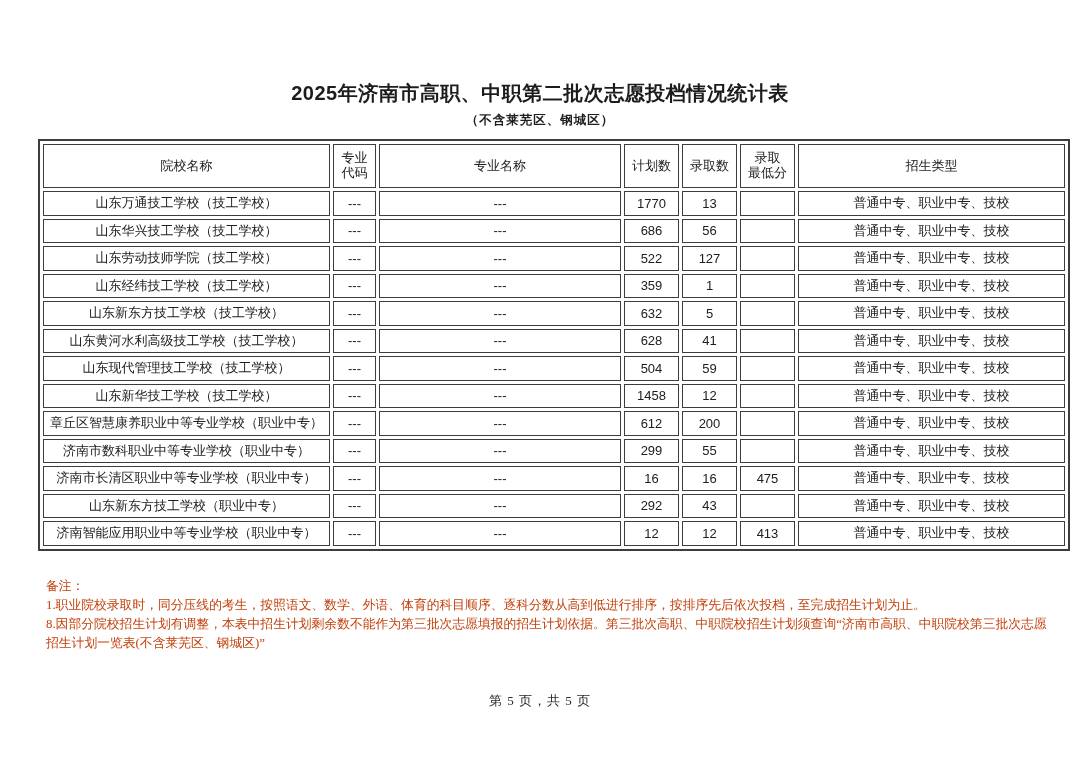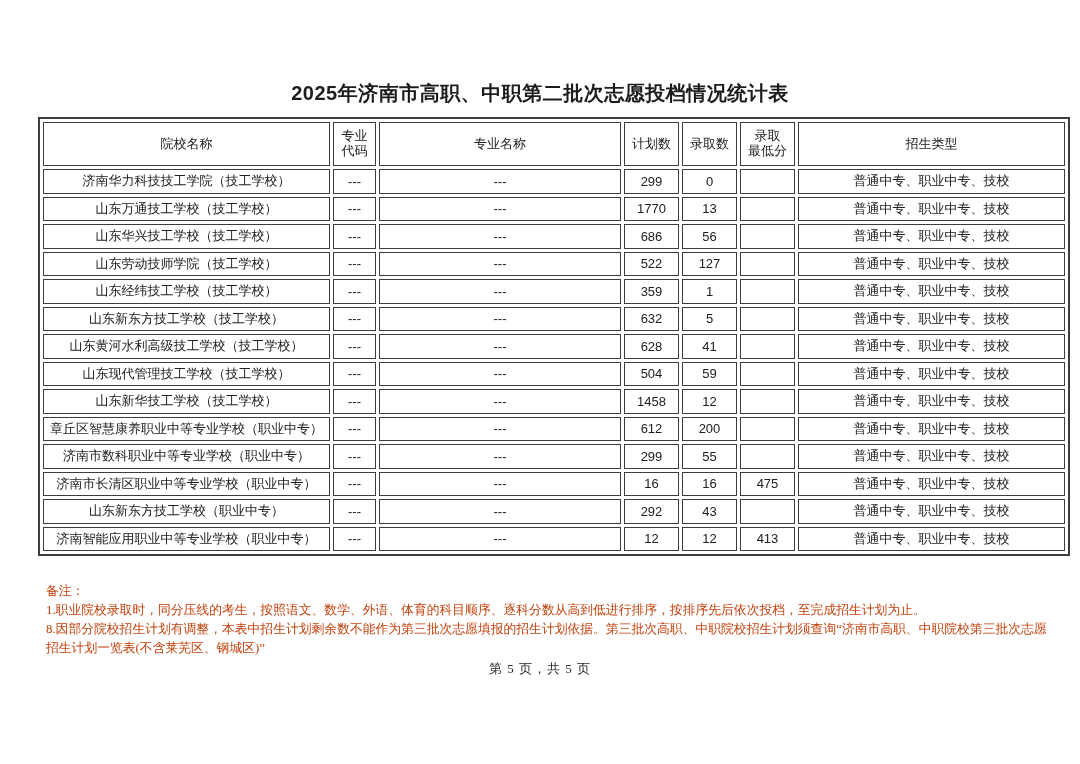--- a/index.html
+++ b/index.html
@@ -64,35 +64,36 @@
     width: 1012px;
     font-size: 12.8px;
     line-height: 19px;
     color: #c2410c;
     font-weight: 500;
   }
   .notes .note-label { display: block; }
 
   .page-footer {
     position: absolute;
-    left: 0; top: 660px;
+    left: 0; top: 692px;
     width: 1080px;
     text-align: center;
     font-size: 13px;
     color: #2a2a2a;
     letter-spacing: 1px;
   }
 </style>
 </head>
 <body>
 
 <div class="page">
 
   <div class="title-block">
     <div class="doc-title"><span class="year">2025</span><span>年济南市高职、中职第二批次志愿投档情况统计表</span></div>
+    <div class="doc-subtitle">（不含莱芜区、钢城区）</div>
   </div>
 
   <table class="stats">
     <colgroup>
       <col style="width:287px">
       <col style="width:43px">
       <col style="width:242px">
       <col style="width:55px">
       <col style="width:55px">
       <col style="width:55px">
@@ -110,29 +111,20 @@
         <th>录取数</th>
         <th class="two-line">
             <span>录取</span>
             <span>最低分</span>
           </th>
         <th>招生类型</th>
       </tr>
     </thead>
     <tbody>
         <tr>
-      <td class="c-school">济南华力科技技工学院（技工学校）</td>
-      <td class="c-code">---</td>
-      <td class="c-major">---</td>
-      <td class="c-plan">299</td>
-      <td class="c-adm">0</td>
-      <td class="c-min"></td>
-      <td class="c-type">普通中专、职业中专、技校</td>
-    </tr>
-        <tr>
       <td class="c-school">山东万通技工学校（技工学校）</td>
       <td class="c-code">---</td>
       <td class="c-major">---</td>
       <td class="c-plan">1770</td>
       <td class="c-adm">13</td>
       <td class="c-min"></td>
       <td class="c-type">普通中专、职业中专、技校</td>
     </tr>
         <tr>
       <td class="c-school">山东华兴技工学校（技工学校）</td>

